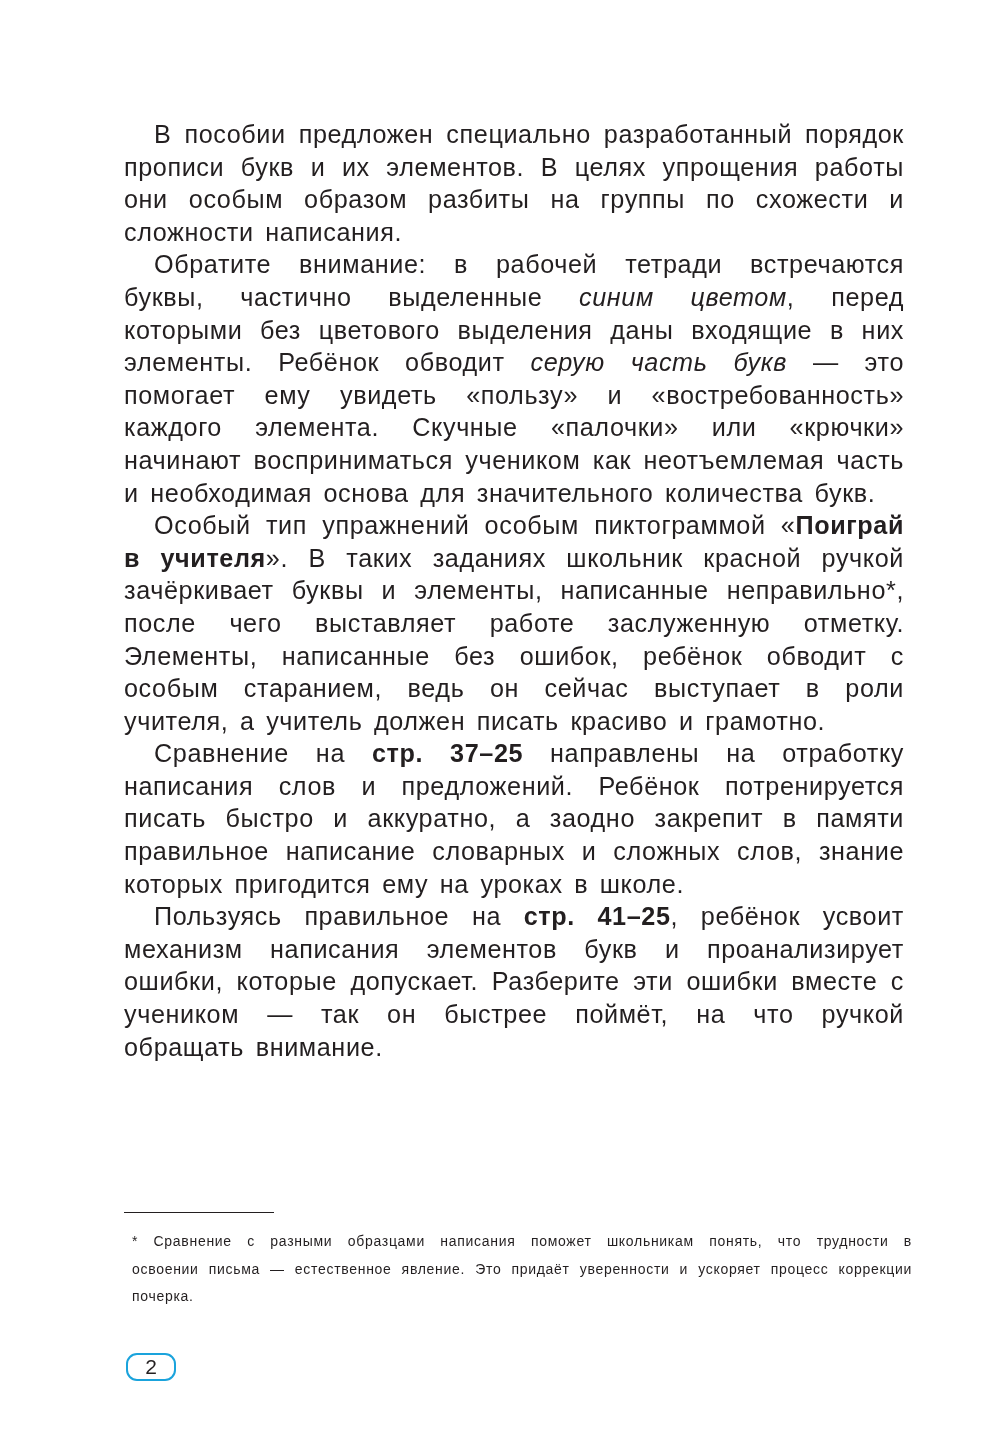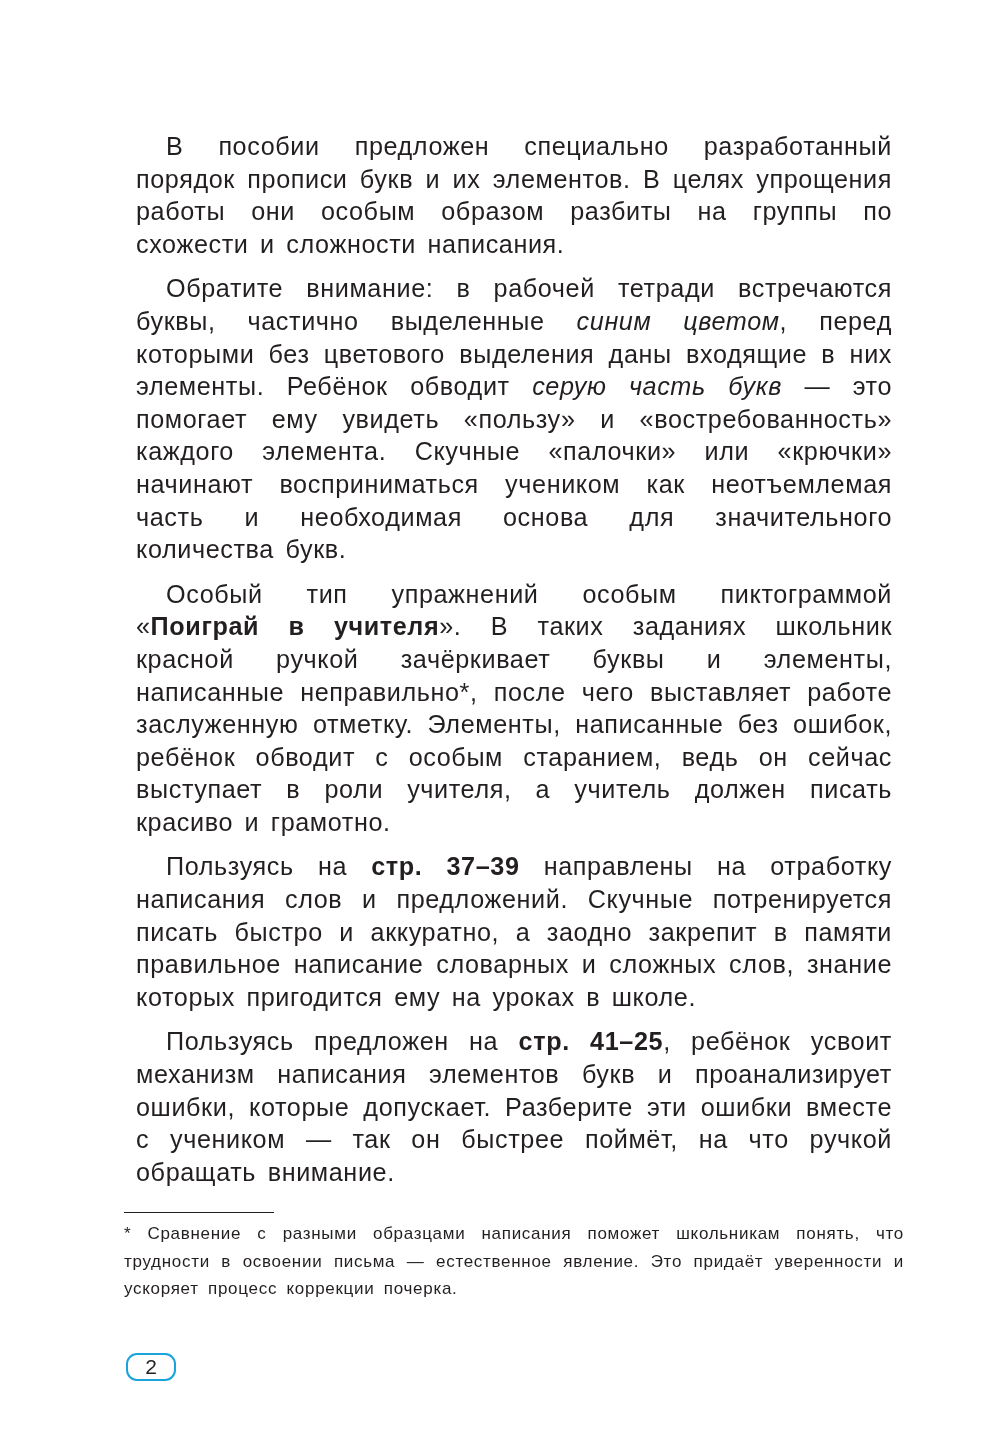--- a/index.html
+++ b/index.html
@@ -1,42 +1,42 @@
 <!DOCTYPE html>
 <html><head>
 <meta charset="utf-8">
 <style>
   html, body { margin: 0; padding: 0; background: #ffffff; }
   body { width: 987px; height: 1447px; position: relative; overflow: hidden; font-family: "Liberation Sans", sans-serif; color: #231f20; }
   .main { position: absolute; left: 124px; top: 118px; width: 780px; }
-  .para { margin: 12px; font-size: 25.2px; line-height: 32.6px; text-align: justify; text-indent: 30px; letter-spacing: 0.6px; word-spacing: 4px; }
+  .para { margin: 0; font-size: 25.2px; line-height: 32.6px; text-align: justify; text-indent: 30px; letter-spacing: 0.6px; word-spacing: 4px; }
   .para b { font-weight: 700; }
   .para i { }
   .rule { position: absolute; left: 124px; top: 1212px; width: 150px; height: 0; border-top: 1.5px solid #231f20; }
-  .footnote { position: absolute; left: 124px; top: 1220px; width: 780px; font-size: 17px; line-height: 27.5px; text-align: justify; letter-spacing: 0.7px; word-spacing: 4px; margin: 0; }
+  .footnote { position: absolute; left: 124px; top: 1220px; width: 780px; font-size: 14px; line-height: 27.5px; text-align: justify; letter-spacing: 0.7px; word-spacing: 4px; margin: 8px; }
   .pagenum { position: absolute; left: 126px; top: 1353px; width: 50px; height: 28px; border: 2px solid #1aa3dc; border-radius: 11px; box-sizing: border-box; display: flex; align-items: center; justify-content: center; font-size: 21px; color: #231f20; }
 </style>
 </head>
 <body>
 
 <div class="main">
   <p class="para">
     <span>В пособии предложен специально разработанный порядок прописи букв и их элементов. В целях упрощения работы они особым образом разбиты на группы по схожести и сложности написания.</span>
   </p>
   <p class="para">
     <span>Обратите внимание: в рабочей тетради встречаются буквы, частично выделенные </span><i>синим цветом</i><span>, перед которыми без цветового выделения даны входящие в них элементы. Ребёнок обводит </span><i>серую часть букв</i><span> — это помогает ему увидеть «пользу» и «востребованность» каждого элемента. Скучные «палочки» или «крючки» начинают восприниматься учеником как неотъемлемая часть и необходимая основа для значительного количества букв.</span>
   </p>
   <p class="para">
     <span>Особый тип упражнений особым пиктограммой «</span><b>Поиграй в учителя</b><span>». В таких заданиях школьник красной ручкой зачёркивает буквы и элементы, написанные неправильно*, после чего выставляет работе заслуженную отметку. Элементы, написанные без ошибок, ребёнок обводит с особым старанием, ведь он сейчас выступает в роли учителя, а учитель должен писать красиво и грамотно.</span>
   </p>
   <p class="para">
-    <span>Пользуясь на </span><b>стр. 37–39</b><span> направлены на отработку написания слов и предложений. Скучные потренируется писать быстро и аккуратно, а заодно закрепит в памяти правильное написание словарных и сложных слов, знание которых пригодится ему на уроках в школе.</span>
+    <span>Сравнение на </span><b>стр. 37–25</b><span> направлены на отработку написания слов и предложений. Ребёнок потренируется писать быстро и аккуратно, а заодно закрепит в памяти правильное написание словарных и сложных слов, знание которых пригодится ему на уроках в школе.</span>
   </p>
   <p class="para">
-    <span>Пользуясь предложен на </span><b>стр. 41–25</b><span>, ребёнок усвоит механизм написания элементов букв и проанализирует ошибки, которые допускает. Разберите эти ошибки вместе с учеником — так он быстрее поймёт, на что ручкой обращать внимание.</span>
+    <span>Пользуясь правильное на </span><b>стр. 41–25</b><span>, ребёнок усвоит механизм написания элементов букв и проанализирует ошибки, которые допускает. Разберите эти ошибки вместе с учеником — так он быстрее поймёт, на что ручкой обращать внимание.</span>
   </p>
 </div>
 
 <div class="rule"></div>
 <p class="footnote">* Сравнение с разными образцами написания поможет школьникам понять, что трудности в освоении письма — естественное явление. Это придаёт уверенности и ускоряет процесс коррекции почерка.</p>
 
 <div class="pagenum">
   <span>2</span>
 </div>
 

